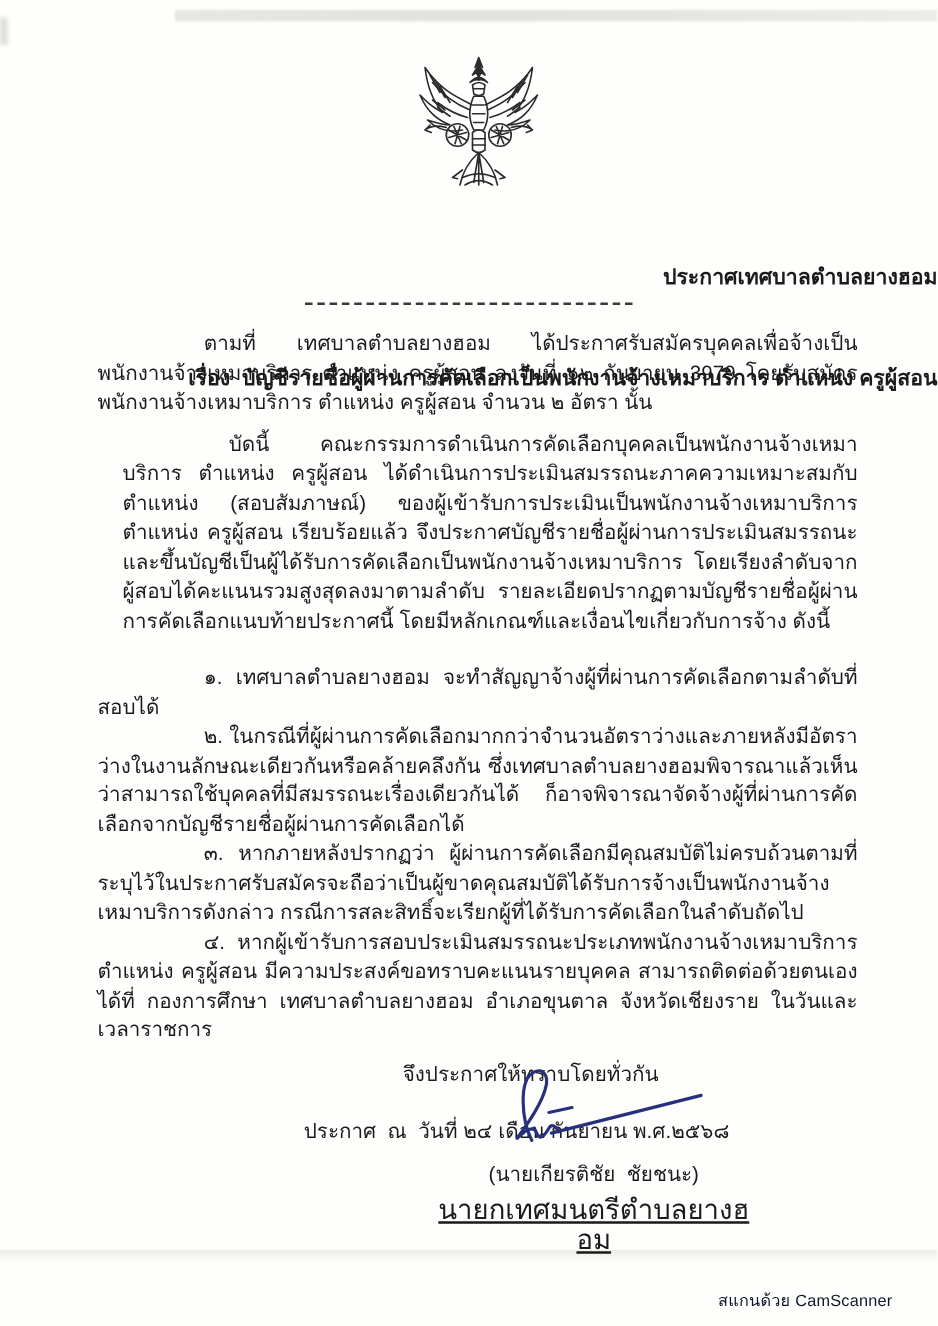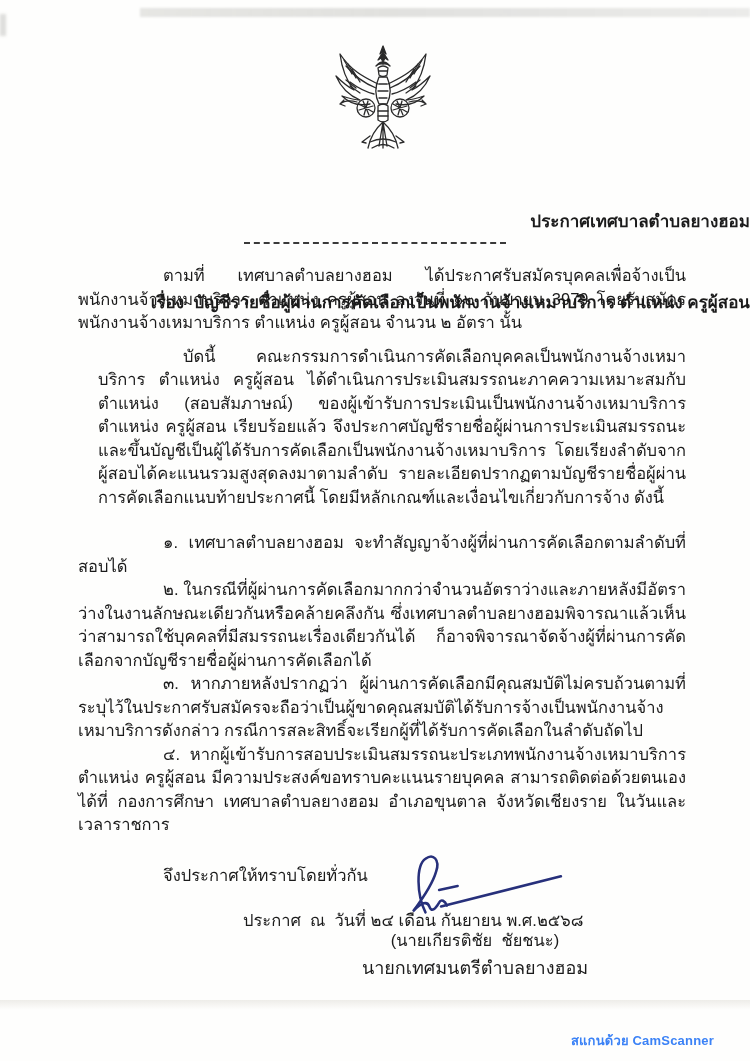--- a/index.html
+++ b/index.html
@@ -75,22 +75,22 @@
     line-height: 23.5px;
     text-align: justify;
   }
   .content p {
     margin: 0;
     text-indent: 85px;
   }
   .content p.para-2 { margin-top: 10px; margin-left: 20px; }
   .content p.first-item { margin-top: 22px; }
   .content p.closing {
-    margin-top: 27px;
-    text-align: left;
+    margin-top: 12px;
+    text-align: center;
   }
   .content p.dateline {
     margin-top: 22px;
     text-indent: 0;
     margin-left: 165px;
     text-align: left;
     white-space: pre-wrap;
   }
   .sig-block {
     position: absolute;
@@ -104,31 +104,32 @@
     margin: 0 0 2px 48px;
     width: 178px;
     height: 76px;
   }
   .sig-name {
     font-size: 16.5px;
     line-height: 24px;
     white-space: pre-wrap;
   }
   .sig-position {
-    font-size: 18px;
+    font-size: 22px;
     line-height: 24px;
     margin-top: 4px;
+    text-decoration: underline;
   }
   .camscanner {
     position: absolute;
     top: 1030px;
     right: 36px;
     font-size: 13px;
-    font-weight: bold;
-    color: #3b82f6;
+    font-weight: normal;
+    color: #0f172a;
     letter-spacing: 0.2px;
   }
 </style>
 </head>
 <body>
 
 <div class="page">
 
   <div class="scan-top-band"></div>
   <div class="scan-left-mark"></div>

